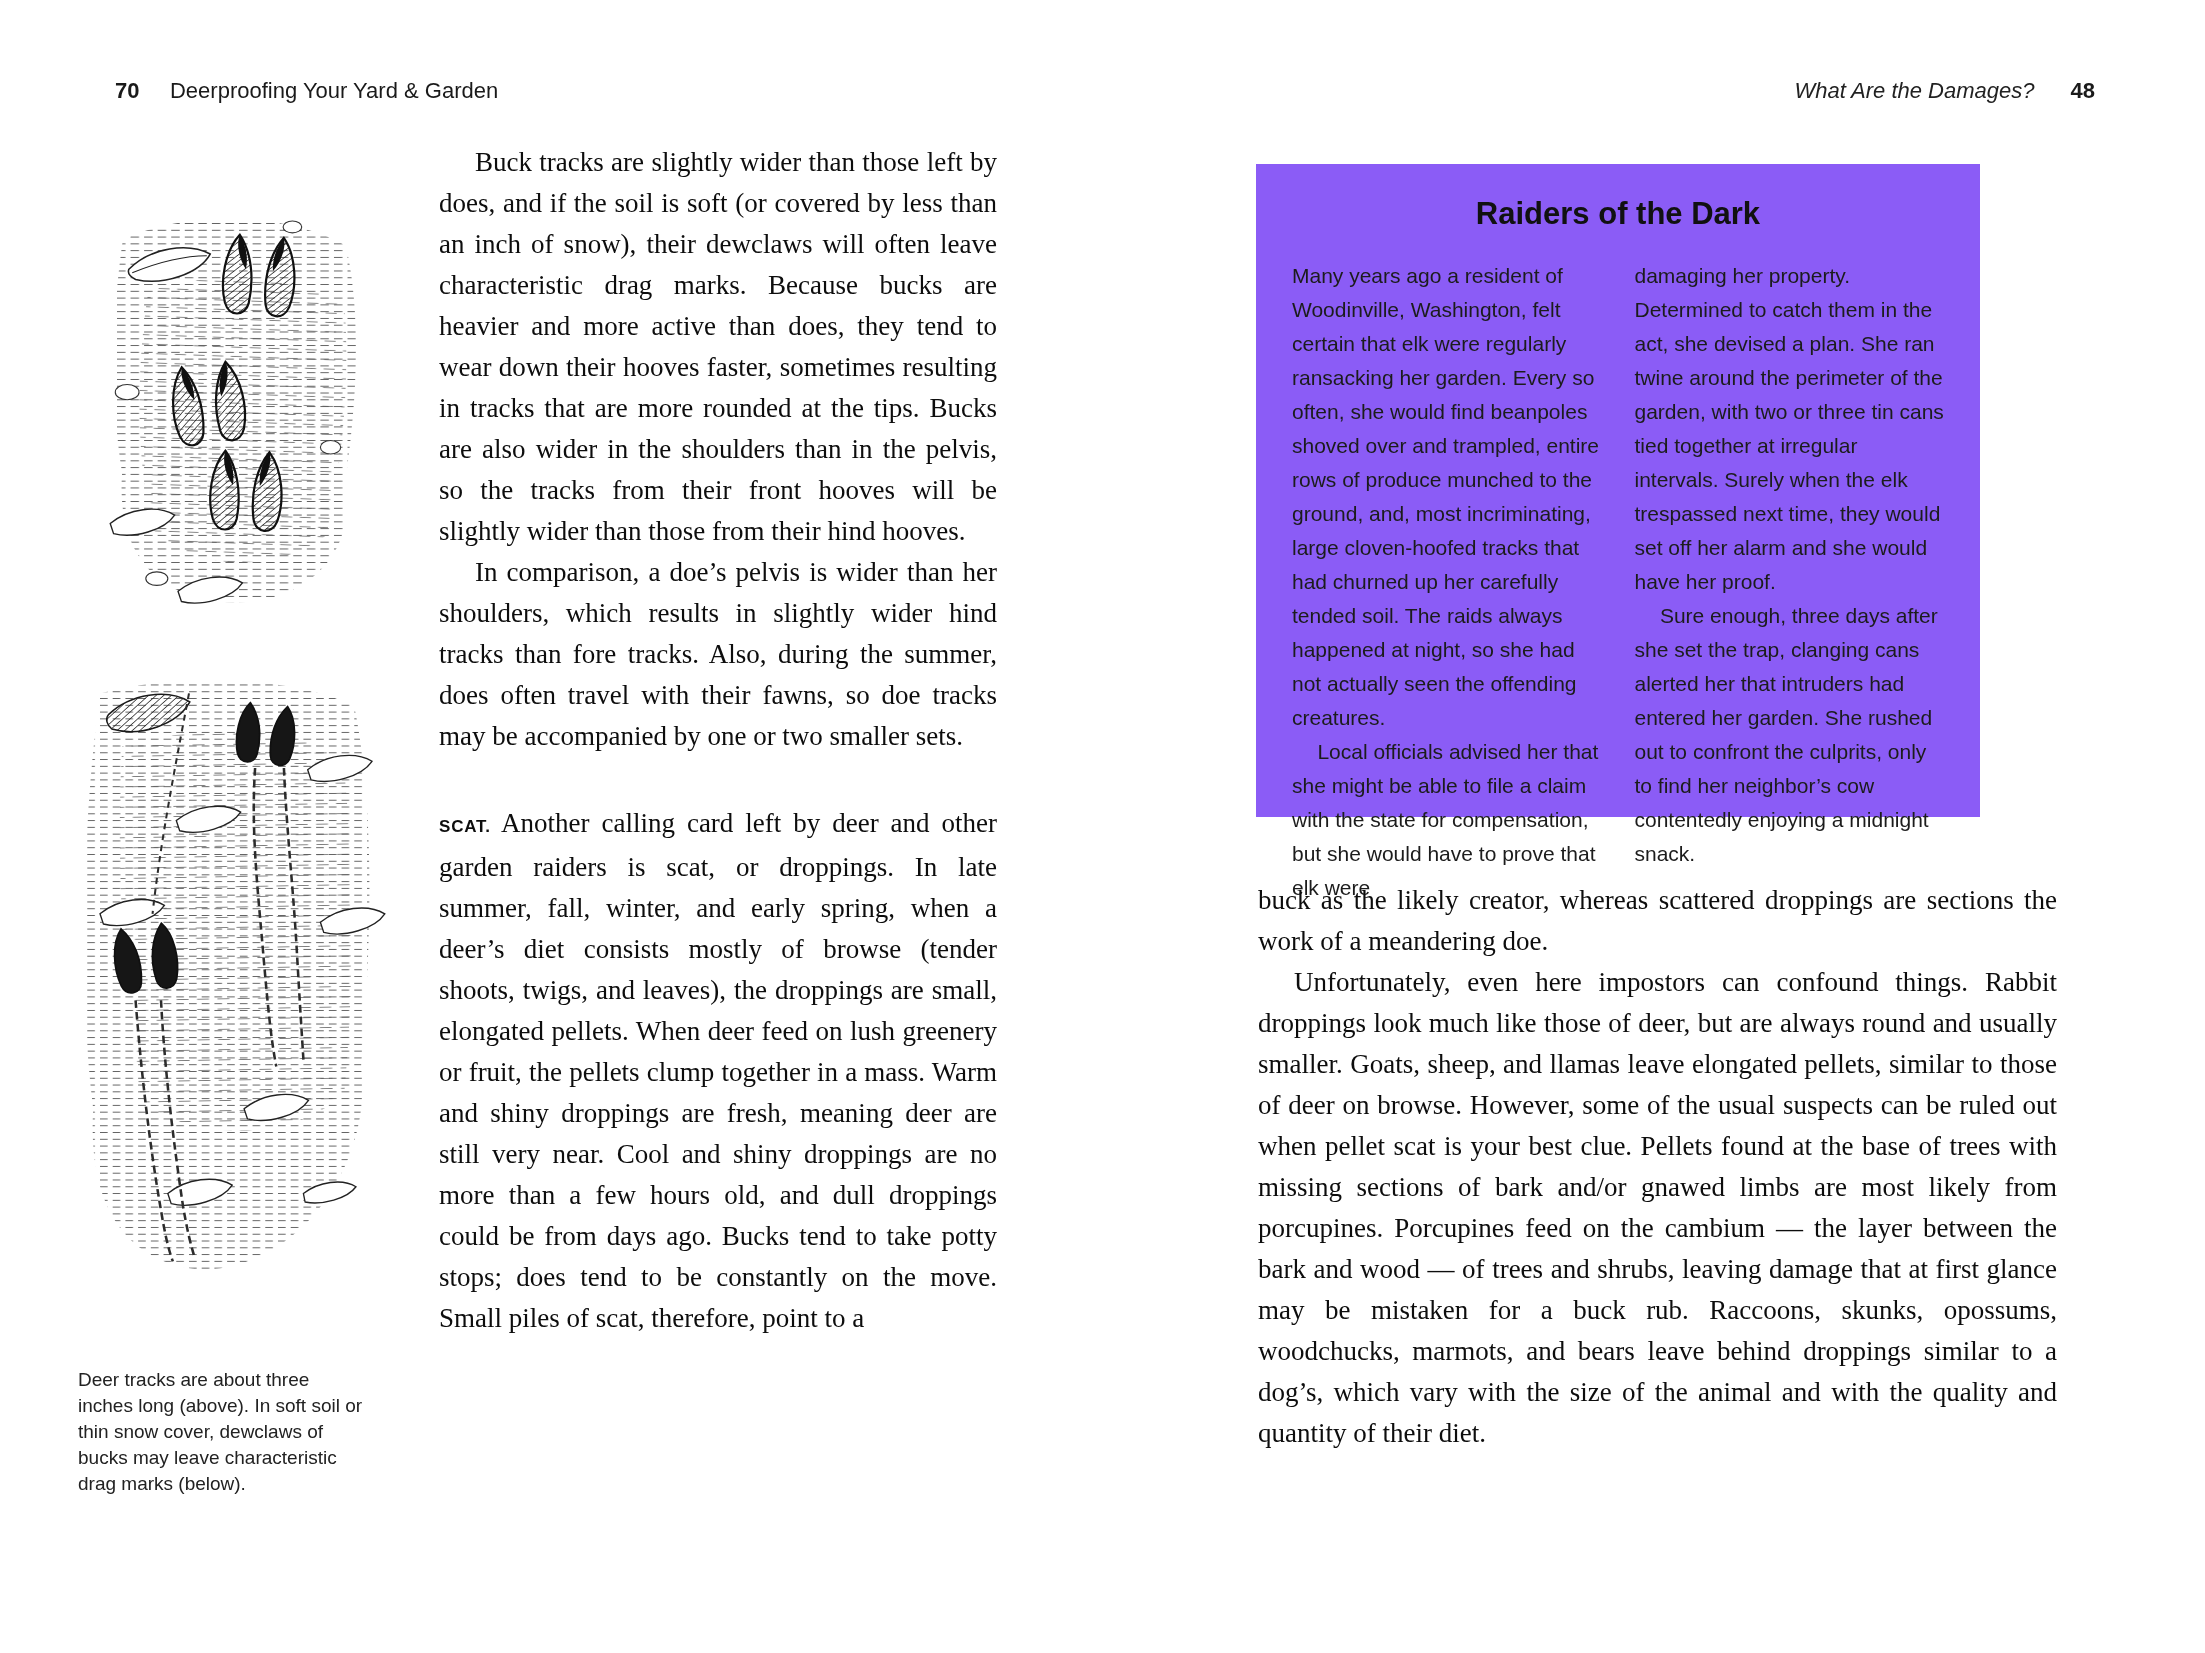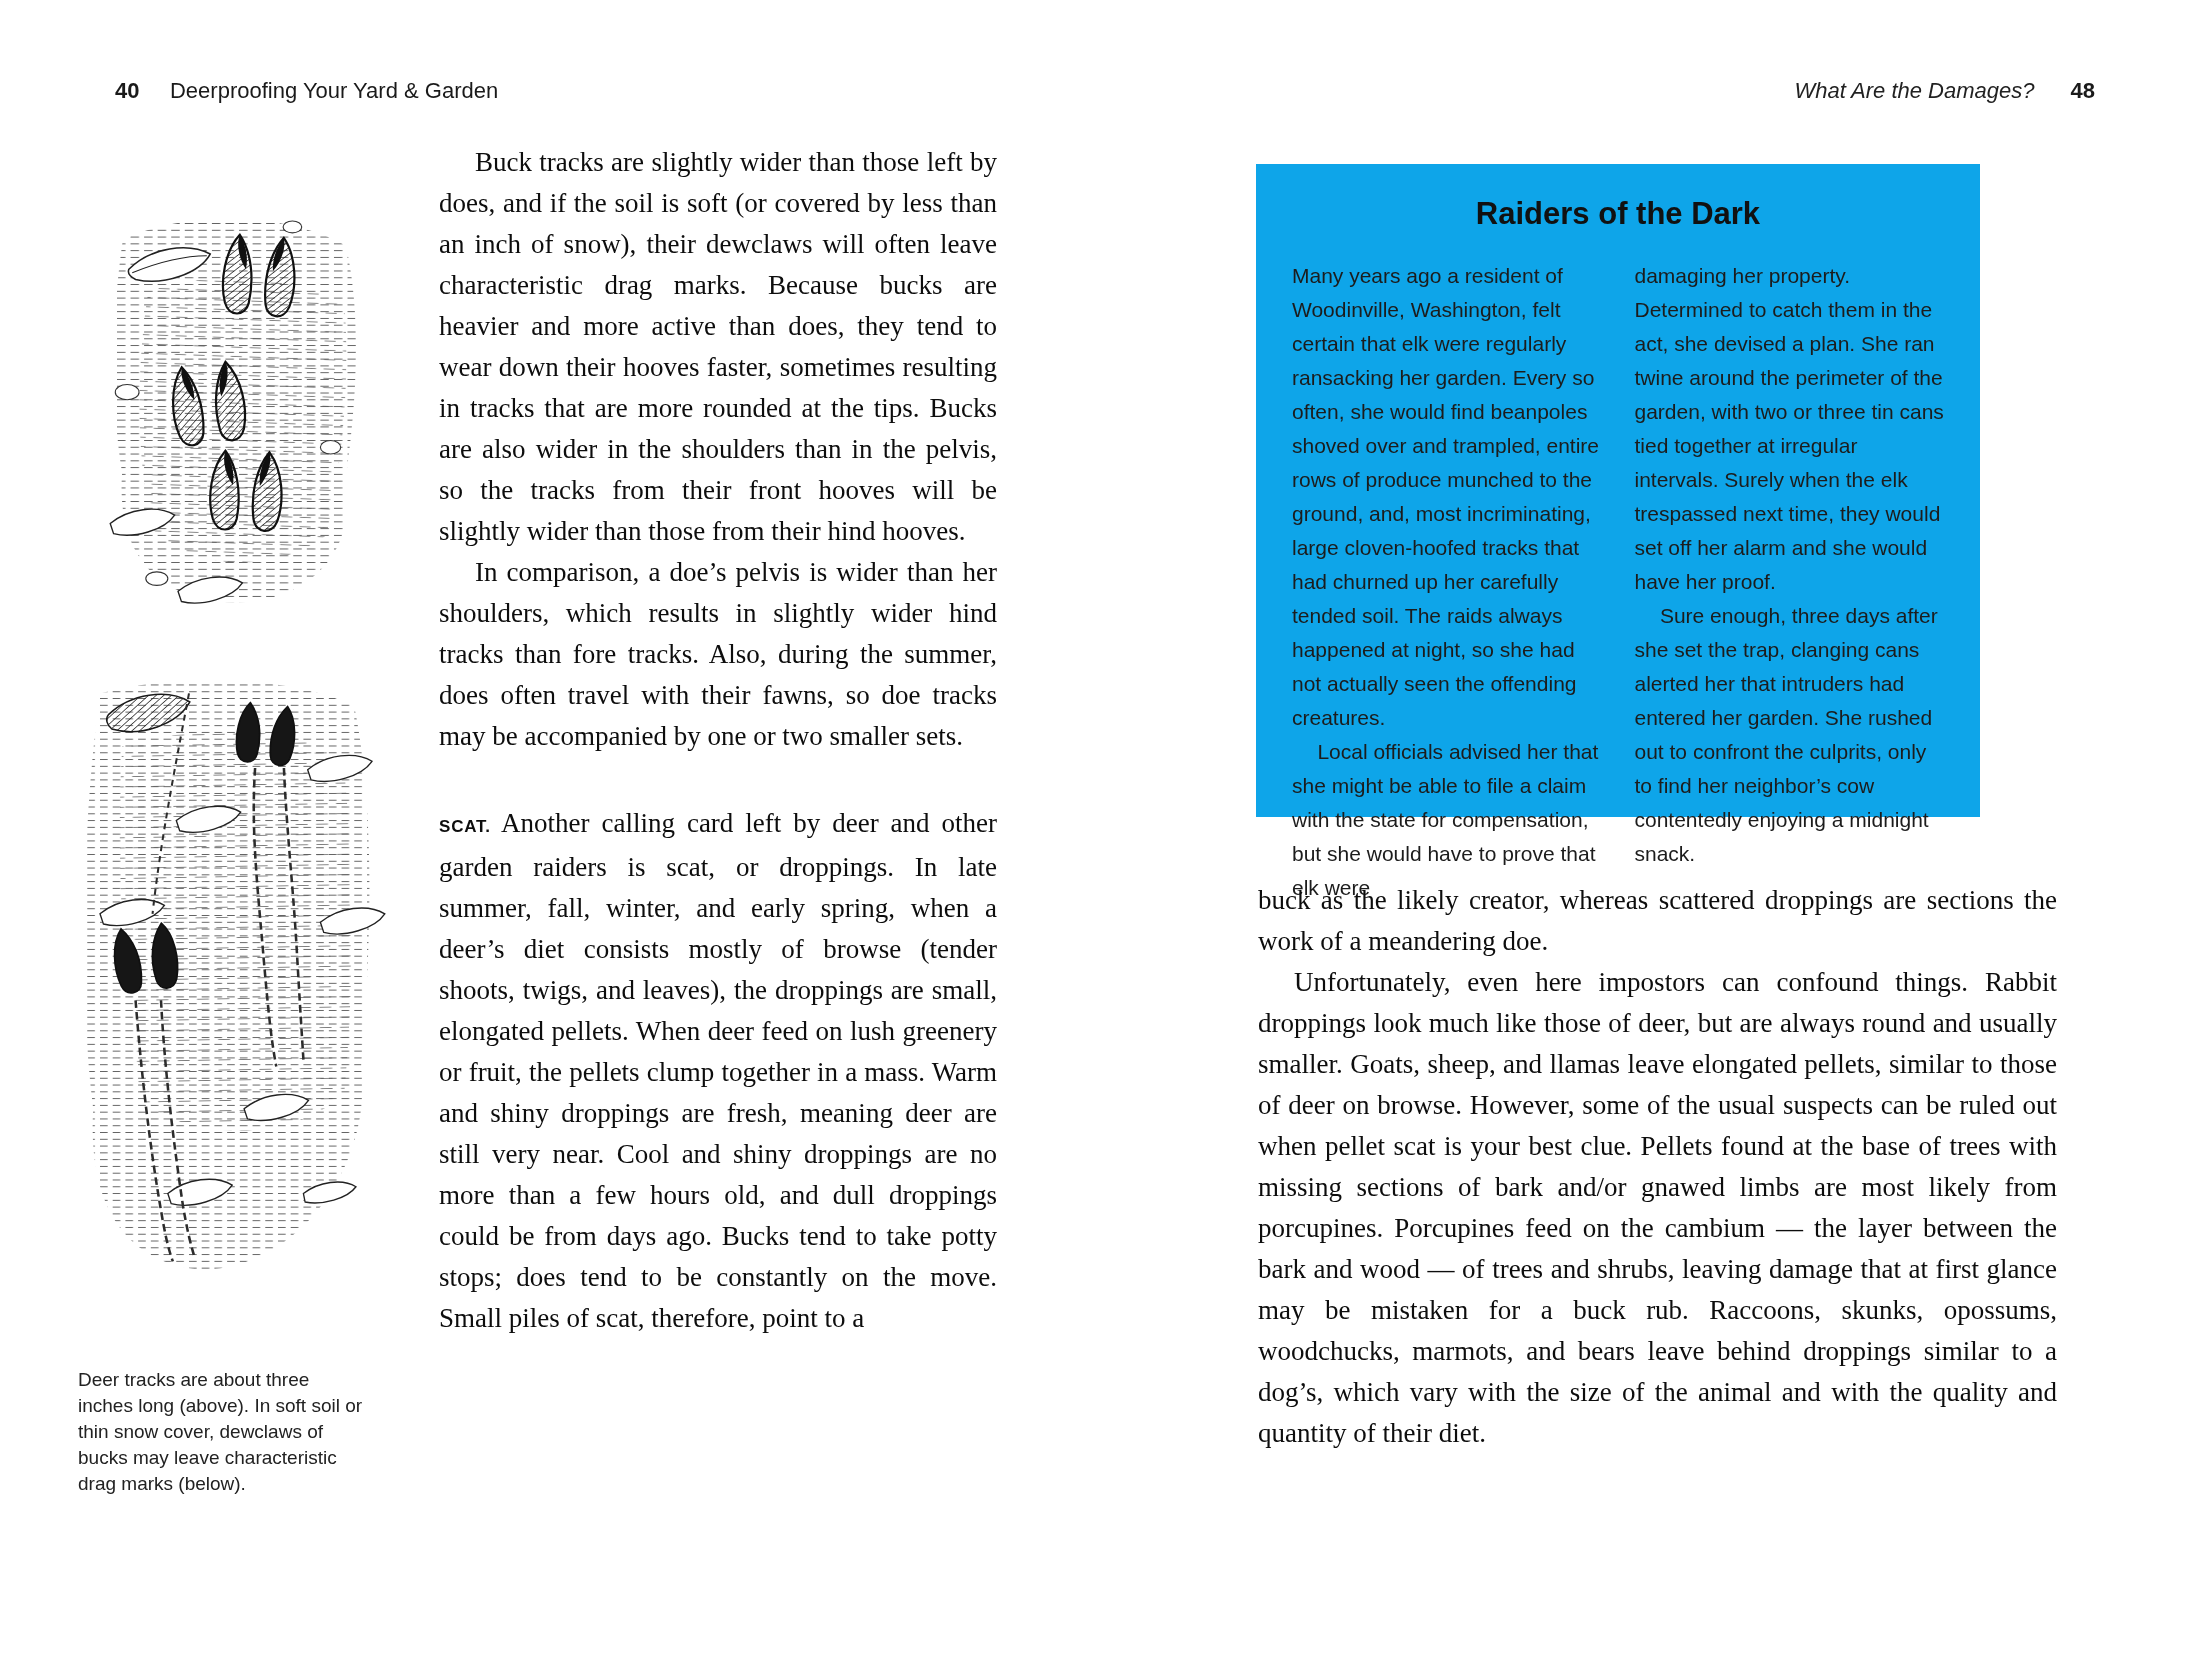--- a/index.html
+++ b/index.html
@@ -49,21 +49,21 @@
   .caption {
     position: absolute; left: 78px; top: 1367px; width: 287px;
     font-family: "Liberation Sans", sans-serif;
     font-size: 19px; line-height: 26px; color: #222222;
   }
 
   
   .sidebar {
     position: absolute; left: 1256px; top: 164px;
     width: 724px; height: 653px;
-    background: #0ea5e9;
+    background: #8b5cf6;
     box-sizing: border-box;
     padding: 25.4px 36px 25.4px 36px;
   }
   .sidebar-title {
     text-align: center;
     font-family: "Liberation Sans", sans-serif;
     font-weight: bold; font-size: 31px; color: #111;
     margin: 6.8px 0 27px 0;
   }
   .sidebar-cols {
@@ -77,21 +77,21 @@
 
   
   .illo { position: absolute; }
   #illo-tracks { left: 76px; top: 193px; }
   #illo-drag   { left: 49px;  top: 668px; }
 </style>
 </head>
 <body>
 
 <div class="runhead rh-left">
-  <span class="rh-num">40</span><span class="rh-title">Deerproofing Your Yard &amp; Garden</span>
+  <span class="rh-num">70</span><span class="rh-title">Deerproofing Your Yard &amp; Garden</span>
 </div>
 
 <div class="runhead rh-right">
   <span class="rh-title">What Are the Damages?</span><span class="rh-num">48</span>
 </div>
 
 <svg class="illo" id="illo-tracks" width="293" height="428" viewBox="0 0 345 505" xmlns="http://www.w3.org/2000/svg">
   <defs>
     <pattern id="hA" patternUnits="userSpaceOnUse" width="16" height="8">
       <path d="M0,4 h10" stroke="#4a4a4a" stroke-width="1" fill="none"></path>

